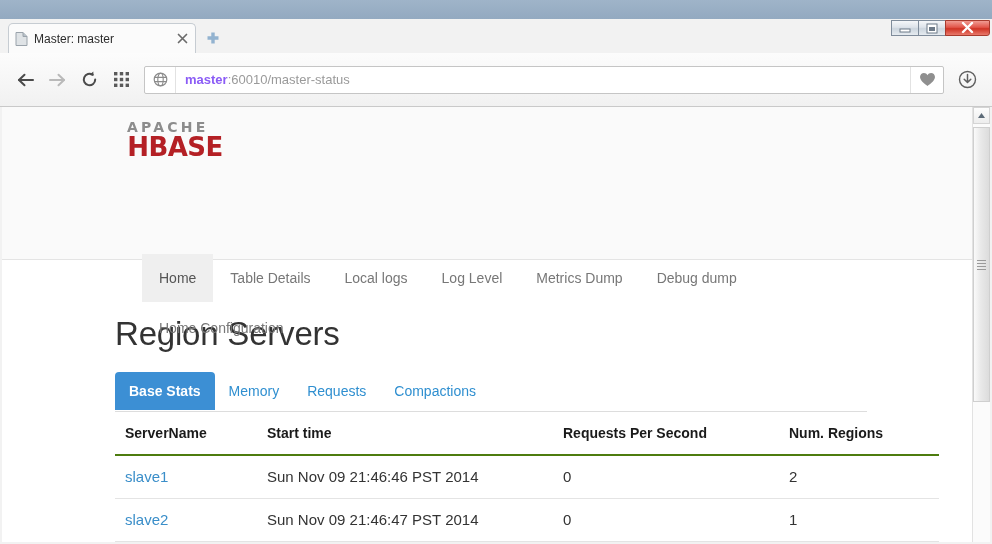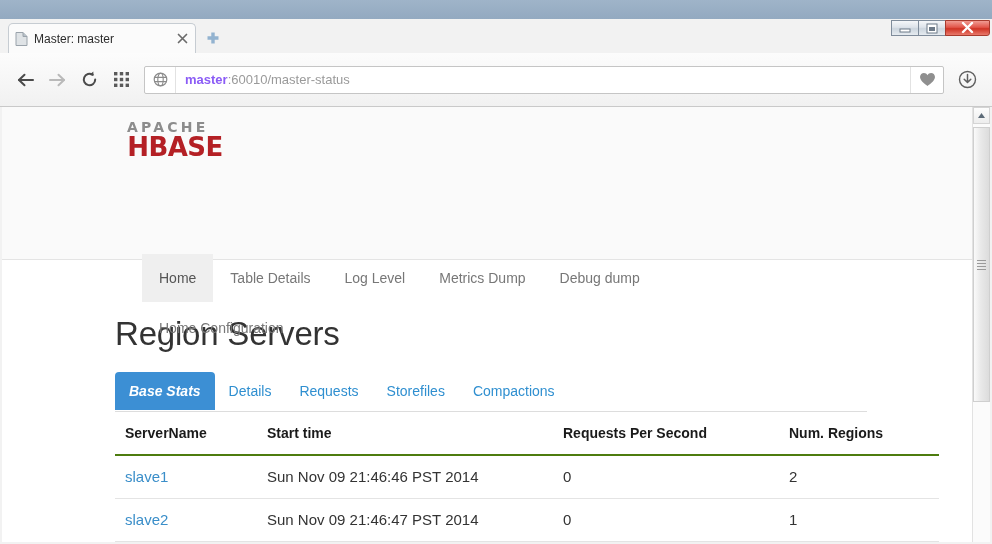--- a/index.html
+++ b/index.html
@@ -256,21 +256,20 @@
     font-size: 14px; color: #2f8fd0;
     padding: 9px 14px;
     line-height: 20px;
     border-radius: 4px 4px 0 0;
     margin-bottom: 1px;
   }
   .pill.active {
     background: #3c8fd4;
     color: #ffffff;
     font-weight: bold;
-    font-style: italic;
   }
 
   table.rs {
     border-collapse: collapse;
     width: 752px;
     margin-top: 0;
     table-layout: fixed;
   }
   table.rs th {
     text-align: left;
@@ -415,38 +414,38 @@
 
         <div class="navbar">
           <div class="brand">
             <div class="brand-apache">APACHE</div>
             <div class="brand-hbase">HBASE</div>
           </div>
 
           <div class="navrow r1">
             <div class="navitem active">Home</div>
             <div class="navitem">Table Details</div>
+            <div class="navitem">Local logs</div>
             <div class="navitem">Log Level</div>
             <div class="navitem">Metrics Dump</div>
             <div class="navitem">Debug dump</div>
           </div>
 
           <div class="navrow r2">
             <div class="navitem">Home Configuration</div>
           </div>
         </div>
 
         <div class="container">
           <h1 class="page-title">Region Servers</h1>
 
           <div class="pills">
             <div class="pill active">Base Stats</div>
-            <div class="pill">Details</div>
+            <div class="pill">Memory</div>
             <div class="pill">Requests</div>
-            <div class="pill">Storefiles</div>
             <div class="pill">Compactions</div>
           </div>
 
           <table class="rs">
             <thead>
               <tr>
                 <th class="col-server">ServerName</th>
                 <th class="col-start">Start time</th>
                 <th class="col-rps">Requests Per Second</th>
                 <th class="col-regions">Num. Regions</th>

